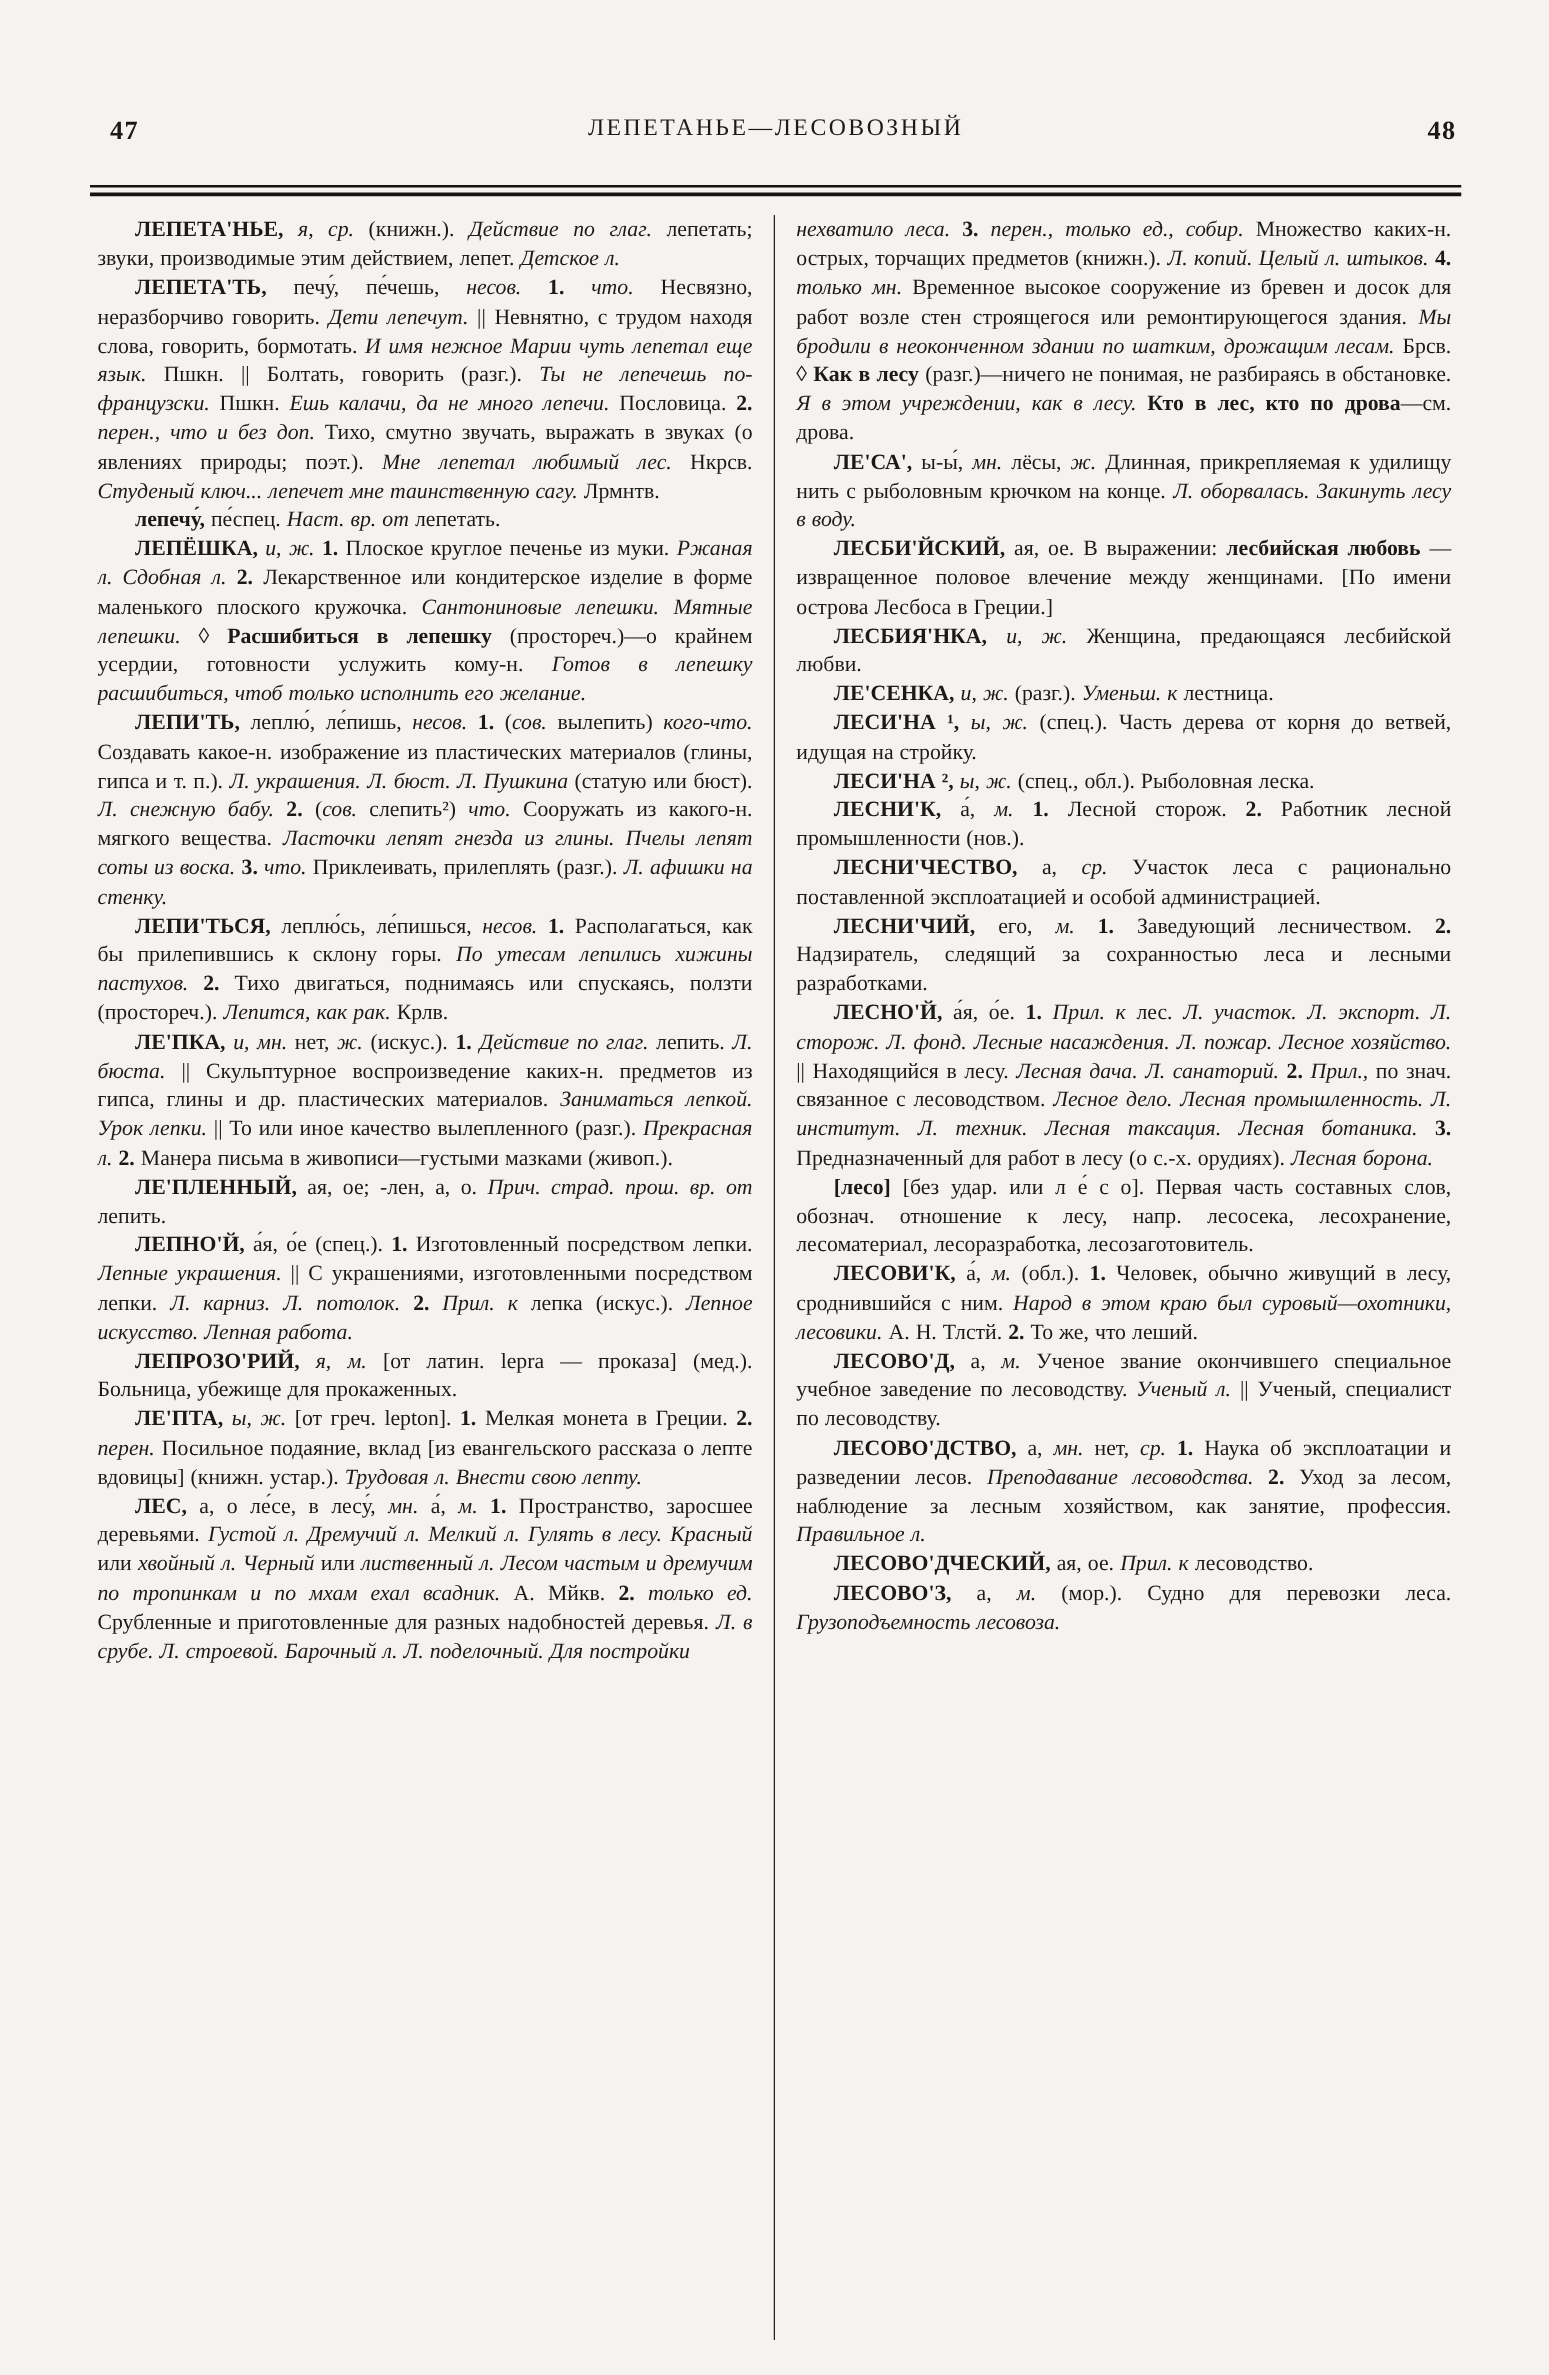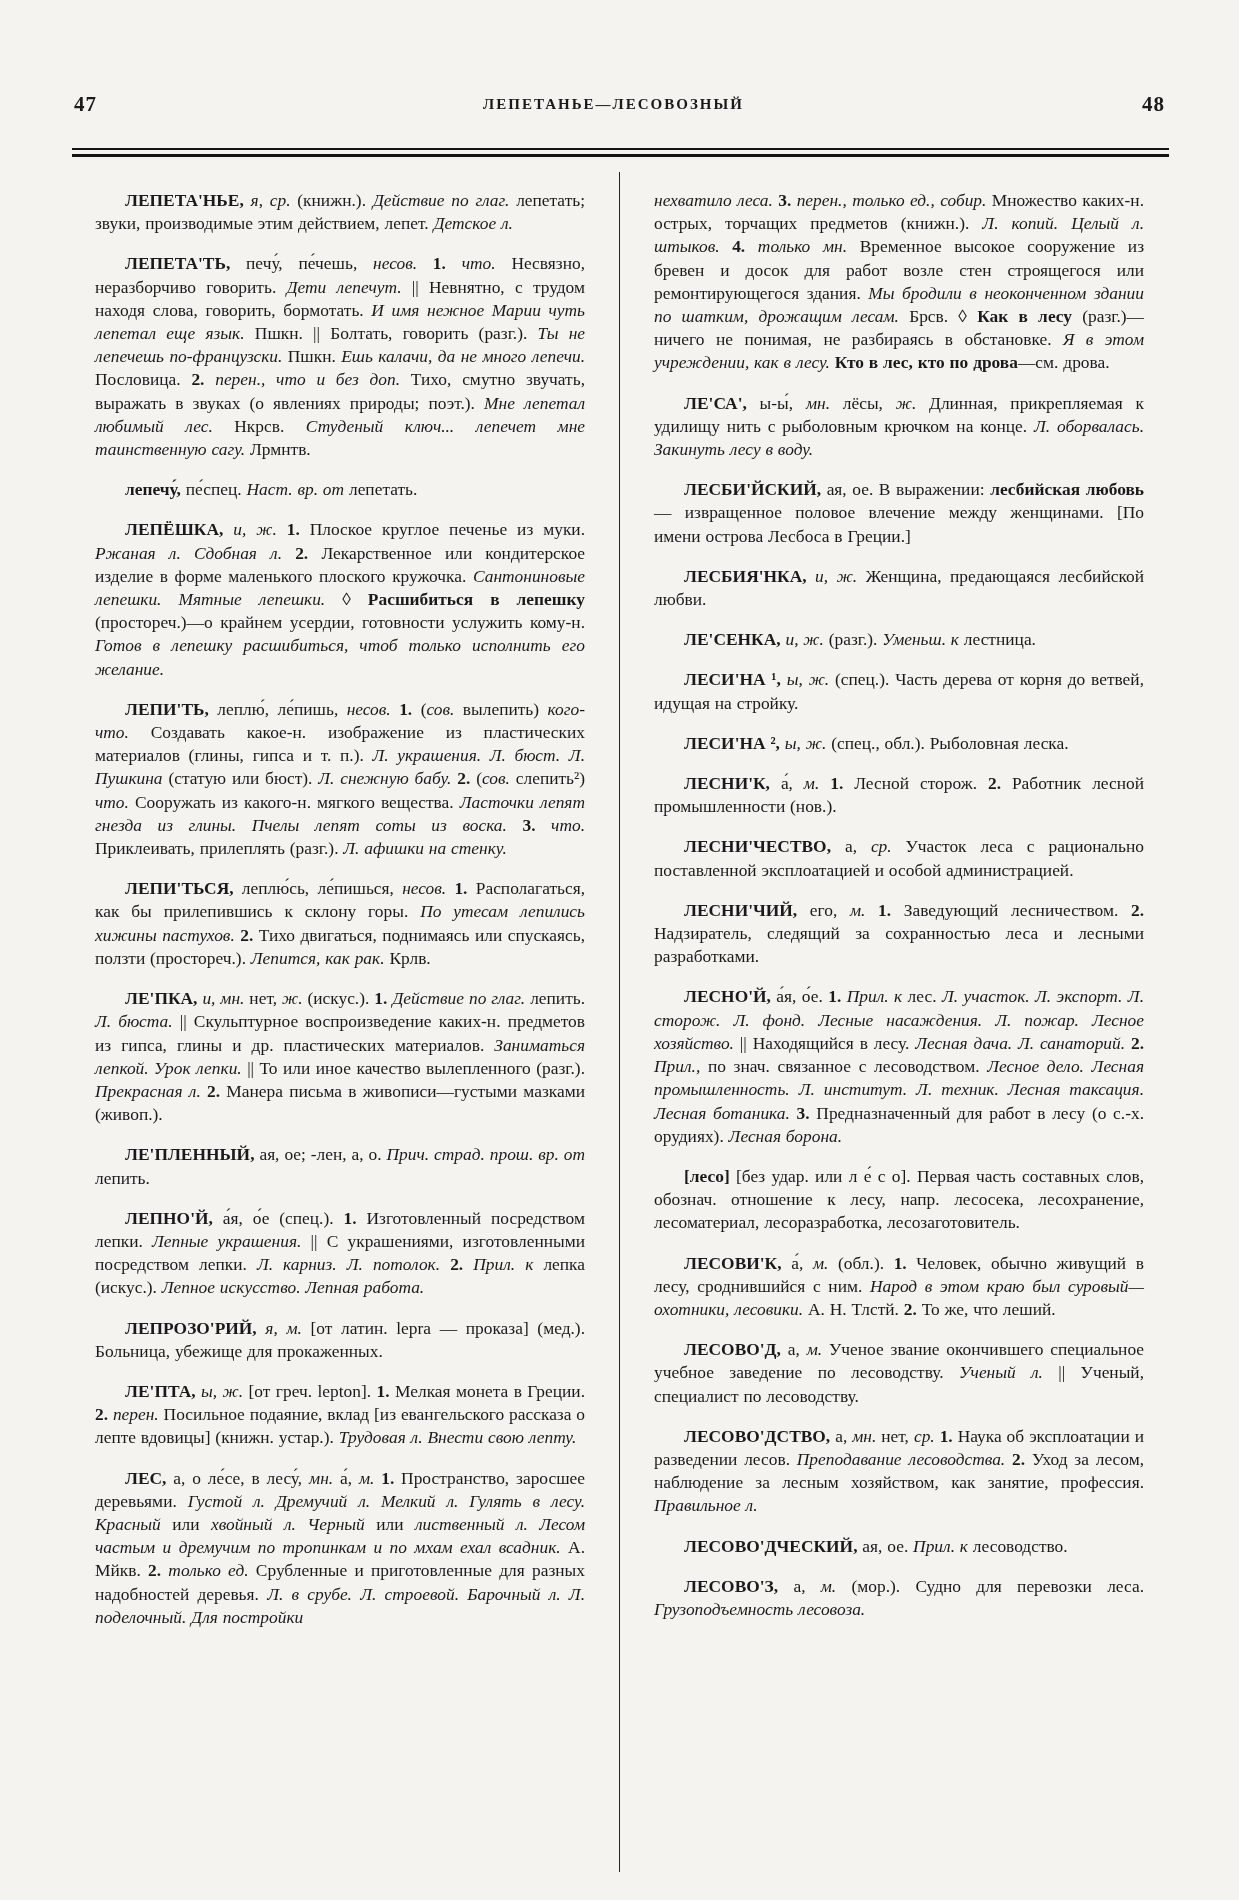--- a/index.html
+++ b/index.html
@@ -11,28 +11,28 @@
     position:relative;
     width:1239px;height:1900px;
     margin:0 auto;
     background:var(--paper);
     font-family:"Liberation Serif","DejaVu Serif",serif;
     color:var(--ink);
     overflow:hidden;
     box-sizing:border-box;
   }
   .page-header{
-    position:absolute;top:92px;left:74px;right:74px;
-    display:flex;align-items:center;justify-content:space-between;
+    position:absolute;top:92px;left:88px;right:74px;
+    display:flex;align-items:flex-start;justify-content:space-between;
   }
   .pagenum{
     font-weight:bold;font-size:21px;letter-spacing:1px;
   }
   .running-title{
-    font-weight:bold;font-size:15px;letter-spacing:2px;
+    font-weight:normal;font-size:19px;letter-spacing:2px;
     transform:translateX(-6px);
   }
   .rule{
     position:absolute;top:148px;left:72px;right:70px;
     height:4px;
     border-top:2px solid #151412;
     border-bottom:3px solid #151412;
   }
   .columns{
     position:absolute;top:172px;left:78px;right:74px;bottom:28px;
@@ -41,21 +41,21 @@
   }
   .col{
     width:524px;flex:0 0 524px;
   }
   .divider{
     flex:0 0 1px;width:1px;
     background:#242320;
     margin:0 17px;
   }
   .entry{
-    margin:17px;
+    margin:0;
     text-align:justify;
     font-size:17.4px;
     line-height:23.2px;
     text-indent:30px;
     word-spacing:0.5px;
   }
   .entry.no-indent{text-indent:0;}
   .seg-b{font-weight:bold;}
   .seg-i{font-style:italic;}
 </style>

